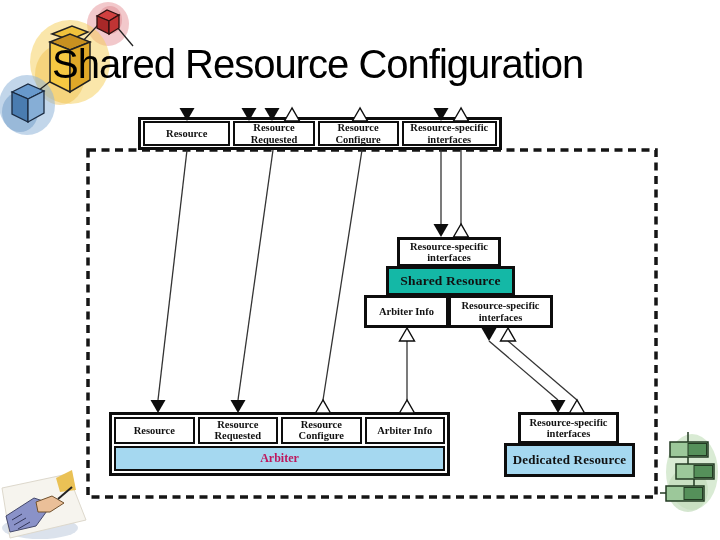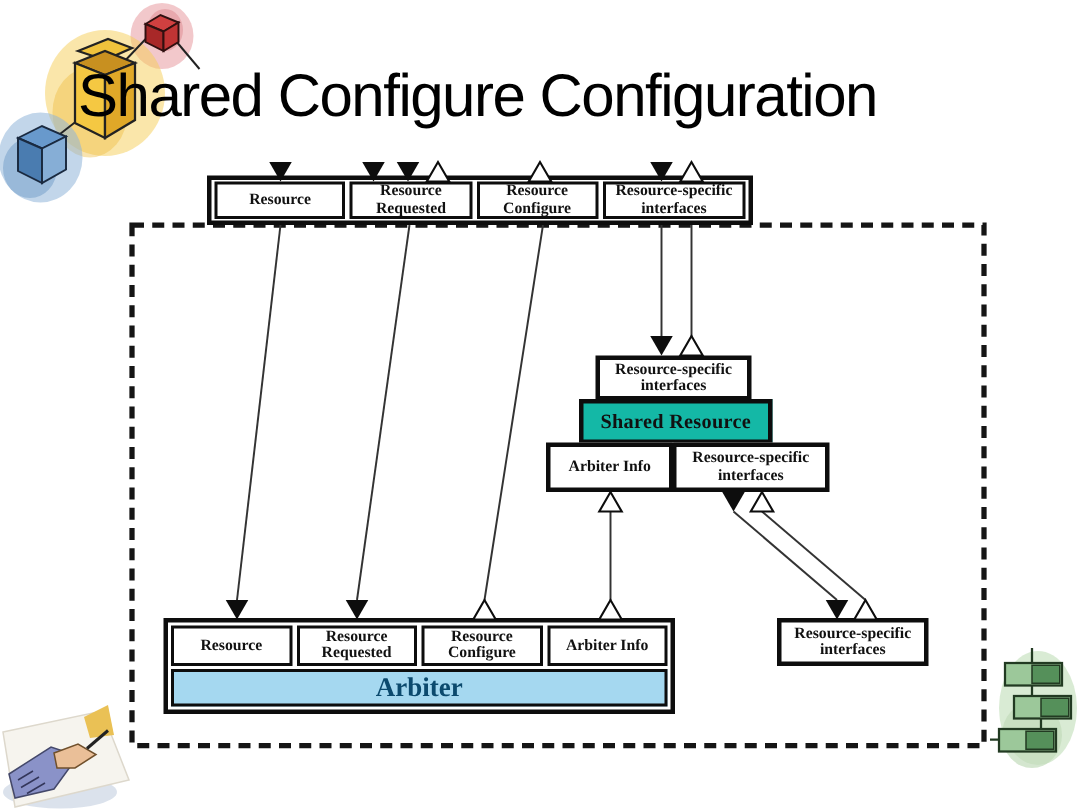--- a/index.html
+++ b/index.html
@@ -22,21 +22,21 @@
          display:flex;align-items:center;justify-content:center;text-align:center;
          font-weight:700;font-size:10.5px;color:#111;line-height:1.08;}
   .group{position:absolute;box-sizing:border-box;background:#fff;border:3px solid #0d0d0d;
          display:flex;flex-direction:column;gap:2px;padding:2px;z-index:10;}
   .group .ports{display:flex;gap:3px;flex:1 1 0;}
   .group .ports .cell{flex:1 1 0;box-sizing:border-box;border:2px solid #0d0d0d;background:#fff;
          display:flex;align-items:center;justify-content:center;text-align:center;
          font-weight:700;font-size:10.5px;color:#111;line-height:1.08;}
   .group .bar{height:33px;box-sizing:border-box;border:2px solid #0d0d0d;
          display:flex;align-items:center;justify-content:center;
-         font-weight:700;font-size:18px;color:#0c4a6e;}
+         font-weight:700;font-size:12px;color:#be185d;}
 </style>
 </head>
 <body>
 
 <div class="slide">
 
   <svg class="clipart" style="left:0;top:0;" width="140" height="140" viewBox="0 0 140 140">
     <ellipse cx="108" cy="24" rx="21" ry="22" fill="#e89aa0" opacity="0.55"></ellipse>
     <ellipse cx="110" cy="20" rx="12" ry="14" fill="#dd8890" opacity="0.5"></ellipse>
     <ellipse cx="70" cy="62" rx="40" ry="42" fill="#f5cd55" opacity="0.5"></ellipse>
@@ -104,21 +104,21 @@
       <line x1="273" y1="150" x2="238" y2="400"></line>
       <line x1="362" y1="150" x2="323" y2="400"></line>
       <line x1="441" y1="149" x2="441" y2="225"></line>
       <line x1="461" y1="149" x2="461" y2="225"></line>
       <line x1="407" y1="341" x2="407" y2="400"></line>
       <line x1="489" y1="341" x2="558" y2="400"></line>
       <line x1="508" y1="341" x2="577" y2="400"></line>
     </g>
   </svg>
 
-  <div class="title">Shared Configure Configuration</div>
+  <div class="title">Shared Resource Configuration</div>
 
   <div class="strip" style="left:138px;top:117px;width:364px;height:33px;">
     <div class="cell" style="flex-grow:1.05">Resource</div>
     <div class="cell" style="flex-grow:0.97">Resource Requested</div>
     <div class="cell" style="flex-grow:0.97">Resource Configure</div>
     <div class="cell" style="flex-grow:1.15">Resource-specific interfaces</div>
   </div>
 
   <div class="box port-label" style="left:397px;top:237px;width:104px;height:30px;">Resource-specific interfaces</div>
   <div class="box comp-label" style="left: 386px; top: 266px; width: 129px; height: 30px; background-color: #14b8a6;">Shared Resource</div>
@@ -129,20 +129,21 @@
     <div class="ports">
       <div class="cell">Resource</div>
       <div class="cell">Resource Requested</div>
       <div class="cell">Resource Configure</div>
       <div class="cell">Arbiter Info</div>
     </div>
     <div class="bar" style="background-color: rgb(165, 216, 240);">Arbiter</div>
   </div>
 
   <div class="box port-label" style="left:518px;top:412px;width:101px;height:32px;">Resource-specific interfaces</div>
+  <div class="box comp-label" style="left: 504px; top: 443px; width: 131px; height: 34px; font-size: 13px; background-color: rgb(165, 216, 240);">Dedicated Resource</div>
 
   <svg class="layer tri" width="720" height="540" viewBox="0 0 720 540">
 
     <polygon points="179.5,108 194.5,108 187,121" fill="#0d0d0d"></polygon>
     <polygon points="241.5,108 256.5,108 249,121" fill="#0d0d0d"></polygon>
     <polygon points="264.5,108 279.5,108 272,121" fill="#0d0d0d"></polygon>
     <polygon points="292,108 284.5,121 299.5,121" fill="#fff" stroke="#0d0d0d" stroke-width="1.4"></polygon>
     <polygon points="360,108 352.5,121 367.5,121" fill="#fff" stroke="#0d0d0d" stroke-width="1.4"></polygon>
     <polygon points="433.5,108 448.5,108 441,121" fill="#0d0d0d"></polygon>
     <polygon points="461,108 453.5,121 468.5,121" fill="#fff" stroke="#0d0d0d" stroke-width="1.4"></polygon>

